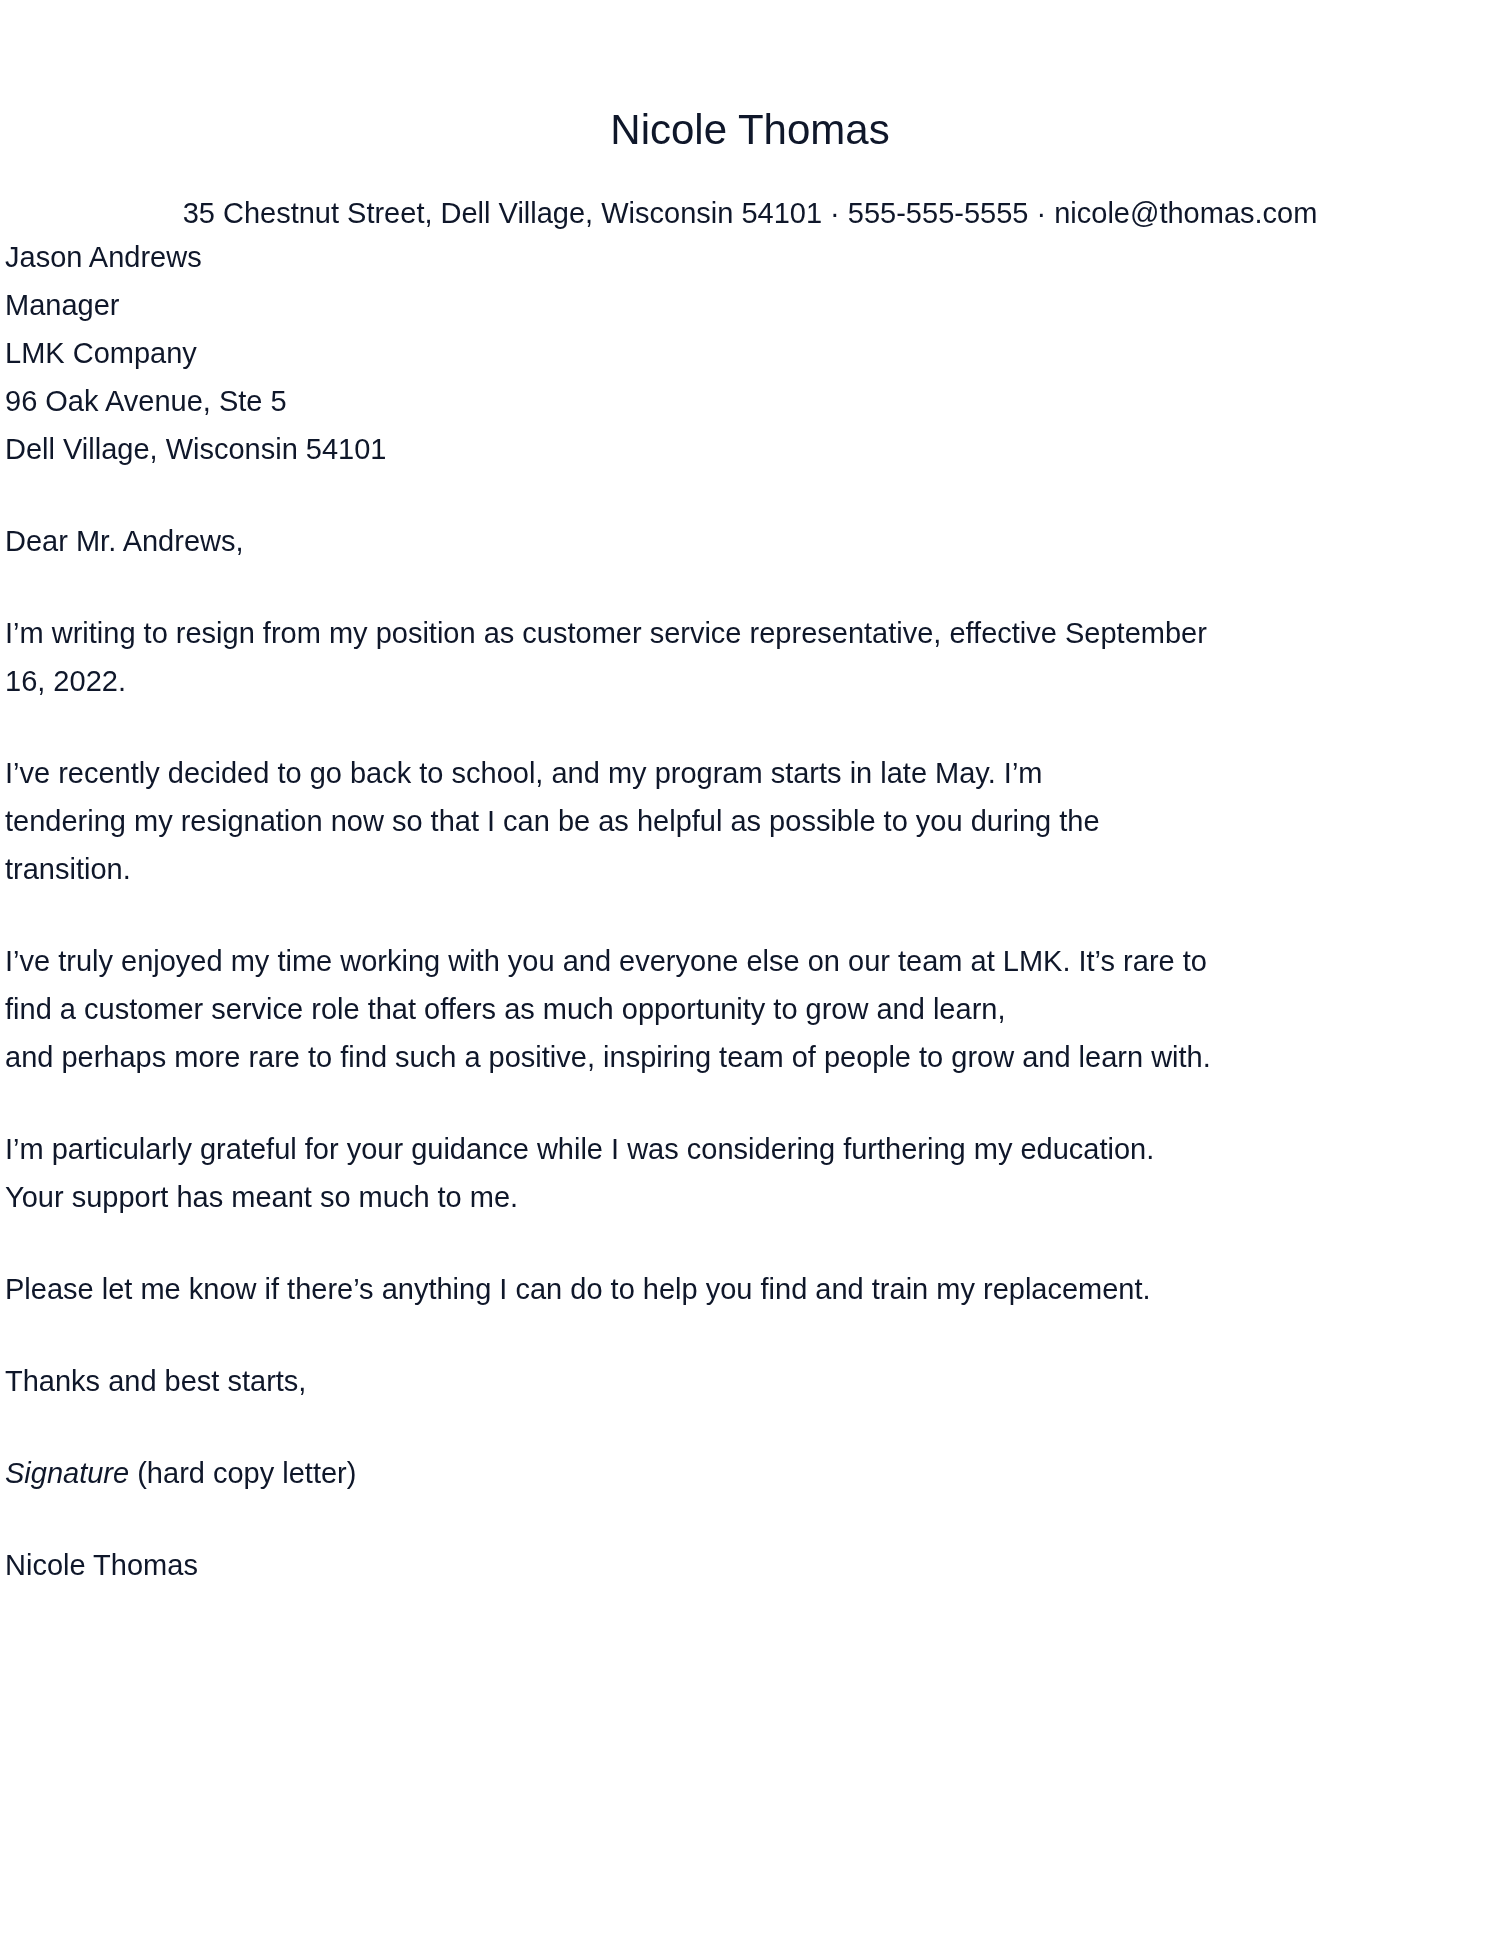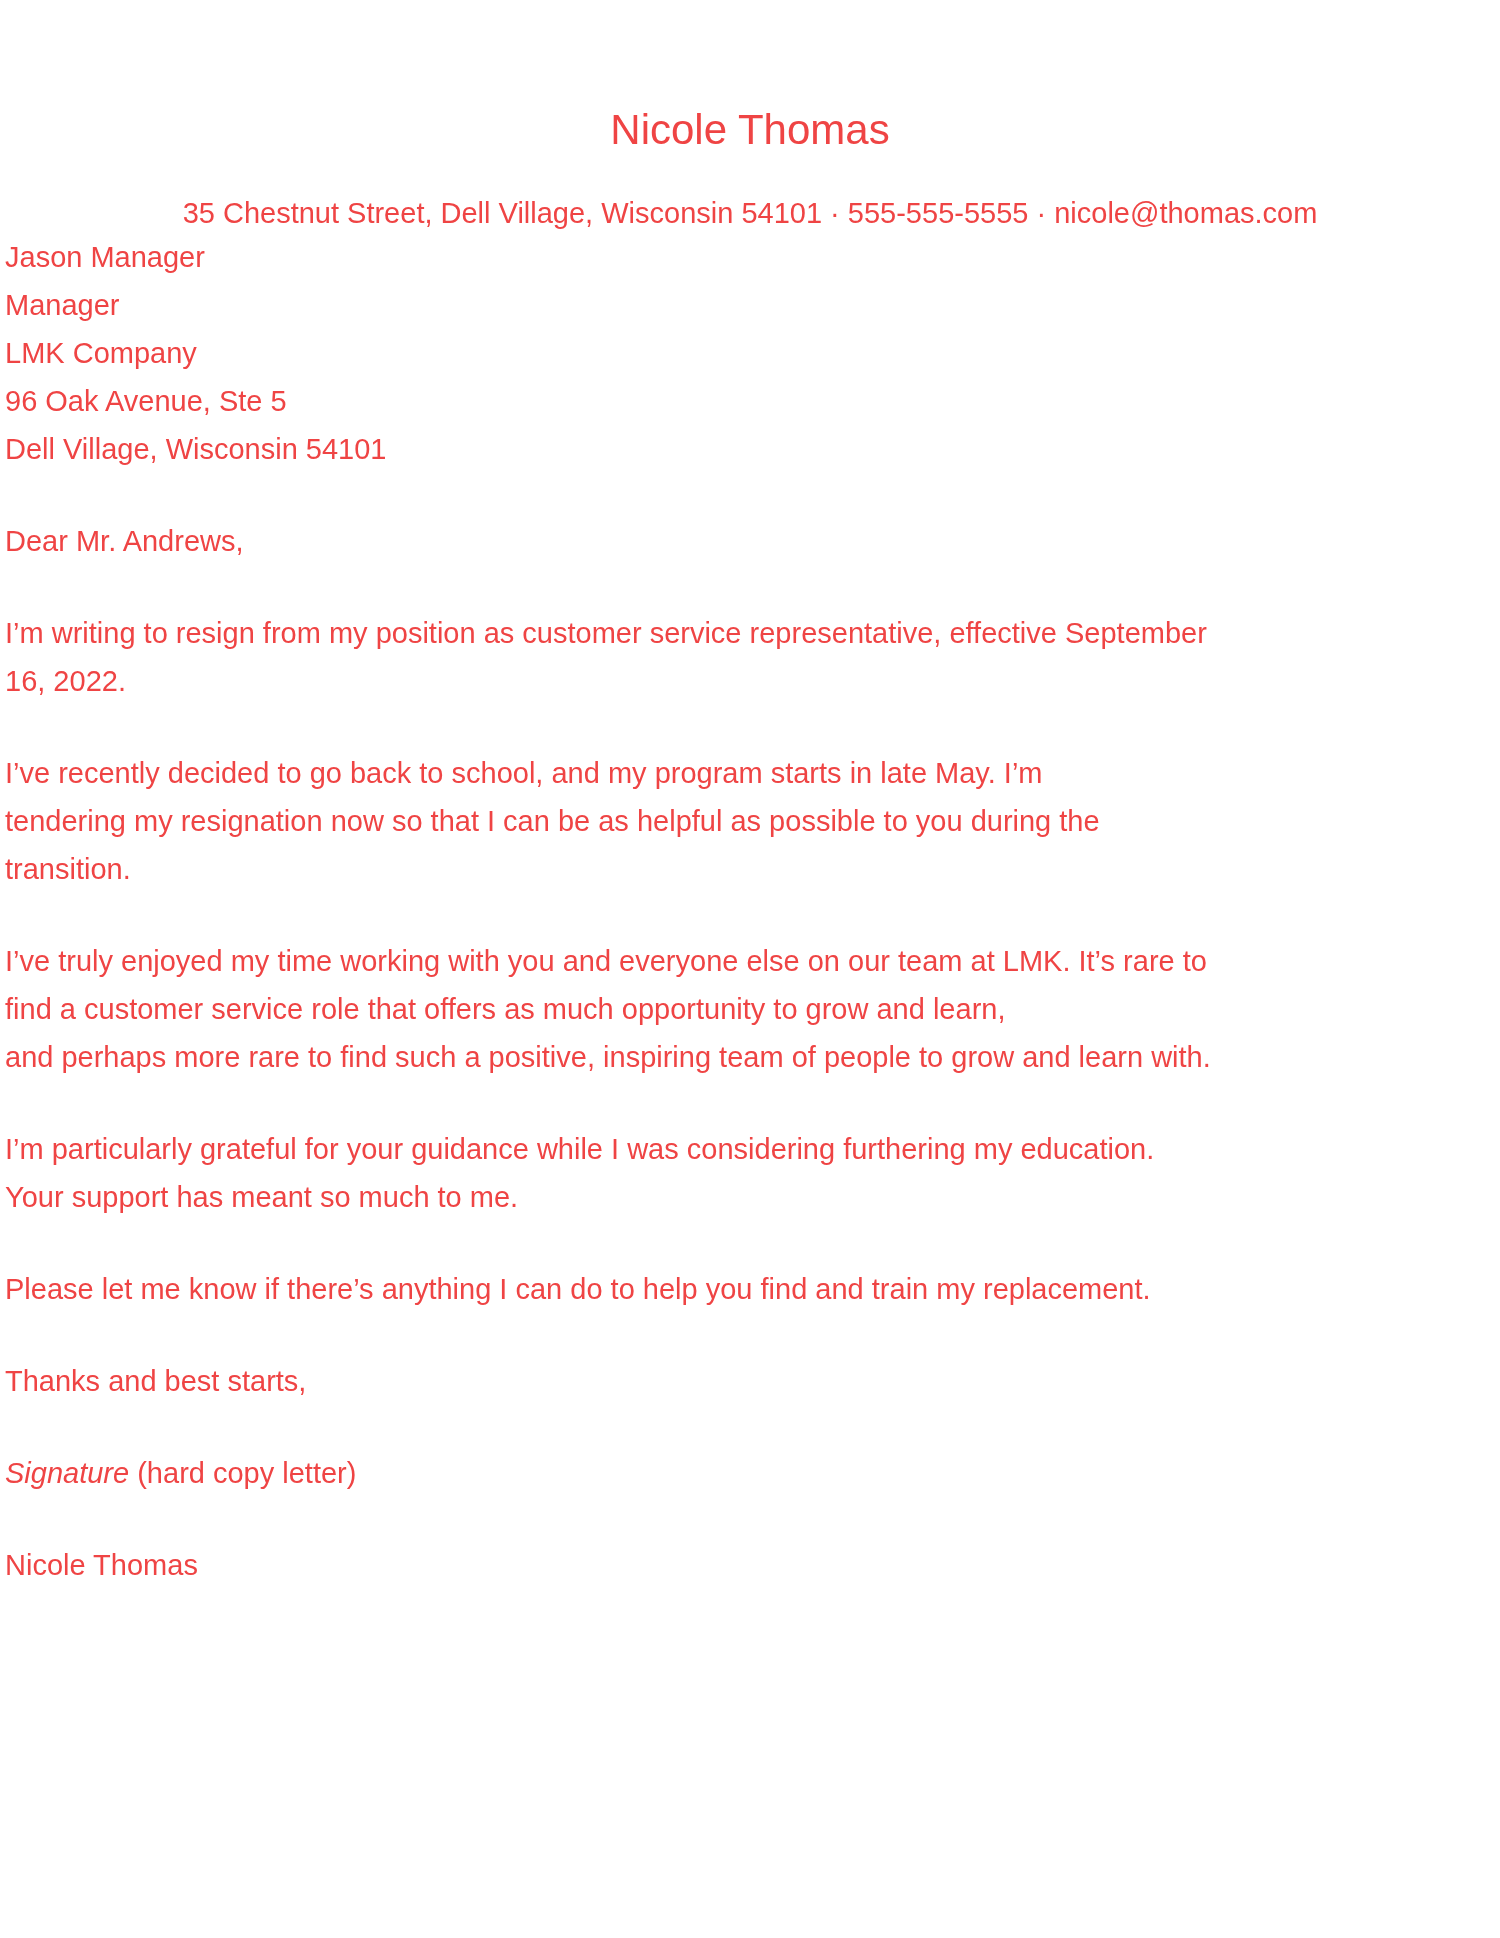--- a/index.html
+++ b/index.html
@@ -1,21 +1,21 @@
 <!DOCTYPE html>
 <html><head>
 <meta charset="utf-8">
 <style>
   * { margin:0; padding:0; box-sizing:border-box; }
   html,body { background:#ffffff; }
   .page {
     width:1500px;
     height:1938px;
     background:#ffffff;
-    color:#ef4444;
+    color:#0f172a;
     font-family:"Liberation Sans", sans-serif;
     overflow:hidden;
     position:relative;
   }
   .header { text-align:center; padding-top:100px; }
   .doc-name { font-size:42px; line-height:60px; font-weight:400; }
   .doc-contact { font-size:29px; line-height:40px; margin-top:33px; }
   .body-text {
     padding:0 8px 0 5px;
     font-size:29px;
@@ -31,21 +31,21 @@
 <div class="page">
 
   <div class="header">
     <div class="doc-name">Nicole Thomas</div>
     <div class="doc-contact">35 Chestnut Street, Dell Village, Wisconsin 54101 · 555-555-5555 · nicole@thomas.com</div>
   </div>
 
   <div class="body-text">
 
 
-    <div class="block"><span>Jason Manager</span>
+    <div class="block"><span>Jason Andrews</span>
 <span>Manager</span>
 <span>LMK Company</span>
 <span>96 Oak Avenue, Ste 5</span>
 <span>Dell Village, Wisconsin 54101</span></div>
 
     <div class="block">Dear Mr. Andrews,</div>
 
     <p class="block">I’m writing to resign from my position as customer service representative, effective September
 16, 2022.</p>
 

